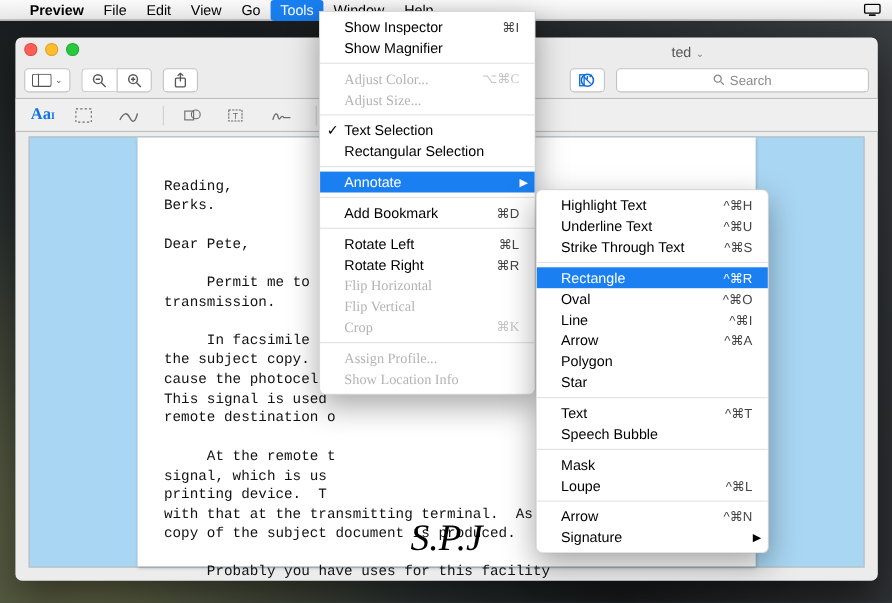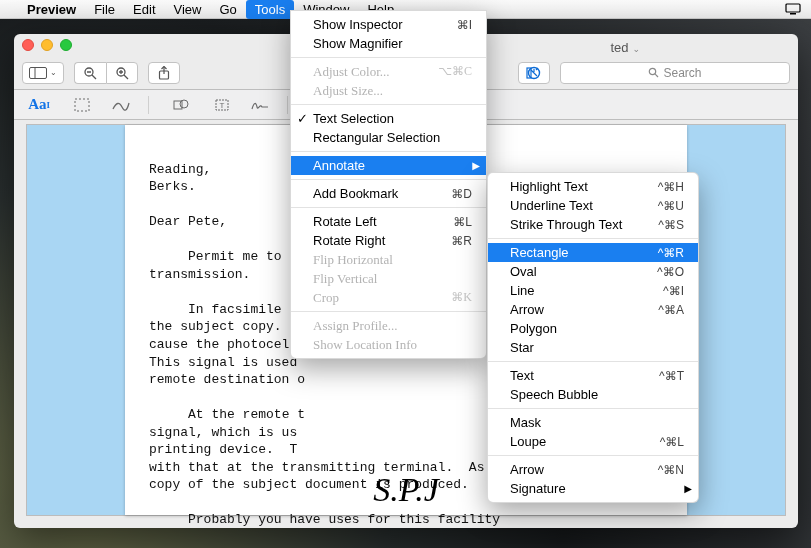--- a/index.html
+++ b/index.html
@@ -53,21 +53,21 @@
   .tb-spacer{flex:1;}
   .search {
     height:22px; width:230px; background:#fff; border:1px solid #c3c3c3; border-radius:4px;
     display:flex; align-items:center; justify-content:center; color:#8a8a8a; font-size:12px; gap:4px;
   }
 
   .annobar {
     height:30px; display:flex; align-items:center; gap:18px; padding:0 14px;
     border-bottom:1px solid #bdbdbd; background:#efeff0;
   }
-  .annobar .ab { color:#6b6b6b; display:flex; align-items:center; justify-content:flex-end; width:22px; height:22px; }
+  .annobar .ab { color:#6b6b6b; display:flex; align-items:center; justify-content:flex-start; width:22px; height:22px; }
   .annobar .ab.blue { color:#1273e6; font-weight:600;}
   .annobar .vsep { width:1px; height:18px; background:#cfcfcf; }
 
   .page-area {
     position:absolute; left:12px; right:12px; top:90px; bottom:12px;
     background:#a9d6f3; border:1px solid #bcbcbc;
   }
   .sheet {
     position:absolute; left:98px; right:98px; top:0; bottom:0;
     background:#fff; box-shadow:0 1px 3px rgba(0,0,0,0.25);

